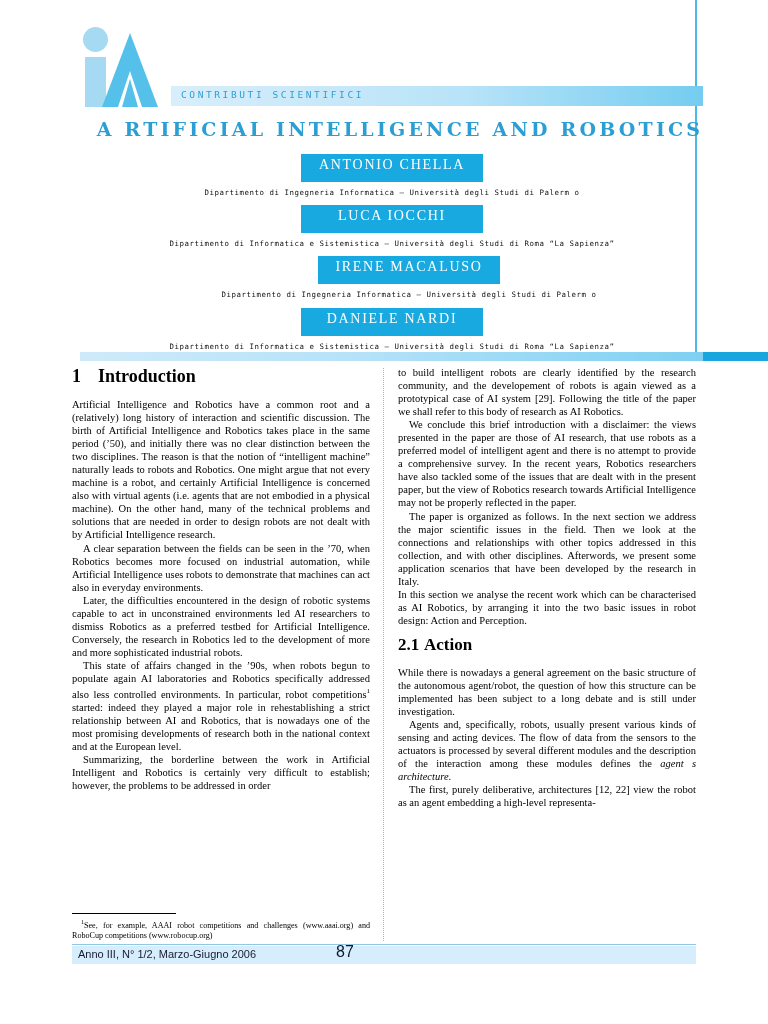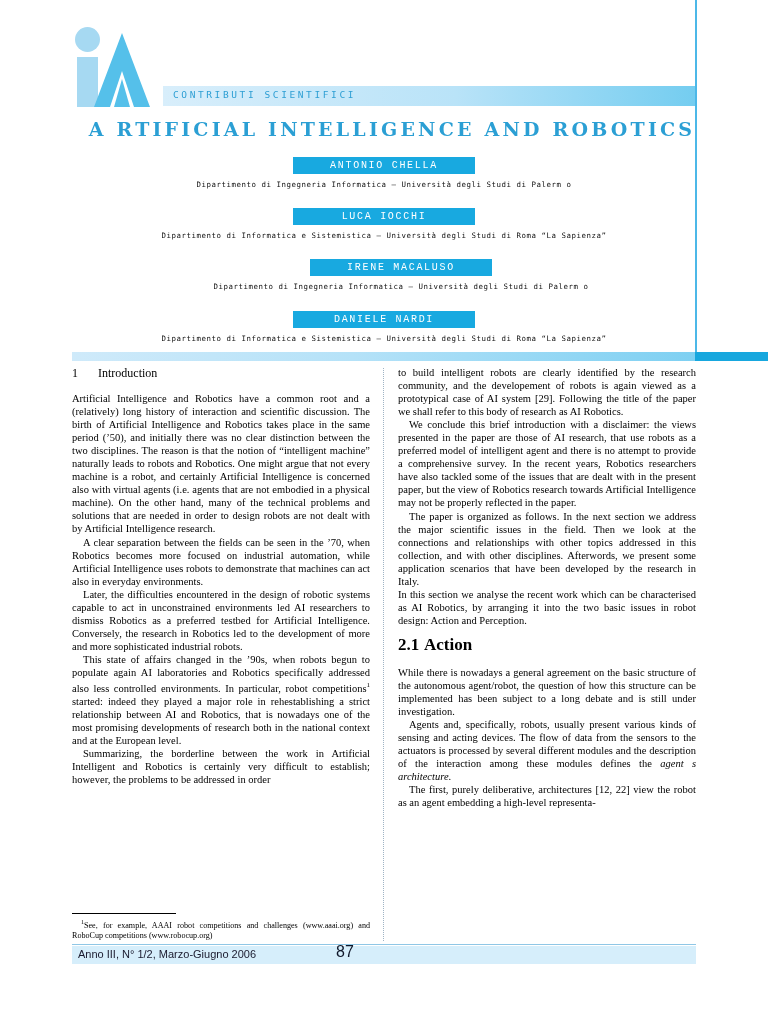--- a/index.html
+++ b/index.html
@@ -28,21 +28,21 @@
     left: 695px;
     top: 0px;
     width: 1.5px;
     height: 356px;
     background: #4cb8e8;
   }
 
   
   .masthead {
     position: absolute;
-    left: 0; top: 0;
+    left: 8px; top: 0;
     width: 699px;
     height: 356px;
   }
 
   
   .logo {
     position: absolute;
     left: 72px;
     top: 27px;
     width: 78px;
@@ -103,24 +103,24 @@
     white-space: nowrap;
     padding-left: 8px;
   }
 
   
   .author-block { position: absolute; left: 0; width: 768px; text-align: center; }
   .author-name {
     display: inline-block;
     background: #18a9e0;
     color: #ffffff;
-    font-family: Liberation Mono, monospace;
-    font-size: 10px;
+    font-family: Liberation Serif, serif;
+    font-size: 14px;
     letter-spacing: 1.7px;
-    padding: 3px 0 3px 0;
+    padding: 3px 0 9px 0;
     width: 182px;
     text-align: center;
     white-space: nowrap;
   }
   .affil {
     margin-top: 6px;
     font-family: "DejaVu Sans Mono", monospace;
     font-size: 7.4px;
     letter-spacing: 0.55px;
     color: #111111;
@@ -167,22 +167,22 @@
     left: 311px;
     top: 2px;
     width: 0px;
     height: 573px;
     border-left: 1px dotted #9fb3c4;
   }
 
   h2.sec {
     margin: 0 0 11px 0;
     font-family: "Liberation Serif", serif;
-    font-weight: normal;
-    font-size: 12px;
+    font-weight: bold;
+    font-size: 18px;
     color: #000;
   }
   h2.sec .num { display: inline-block; width: 26px; }
 
   h3.subsec {
     margin: 8px 0 11px 0;
     font-family: "Liberation Serif", serif;
     font-weight: bold;
     font-size: 17px;
     color: #000;

